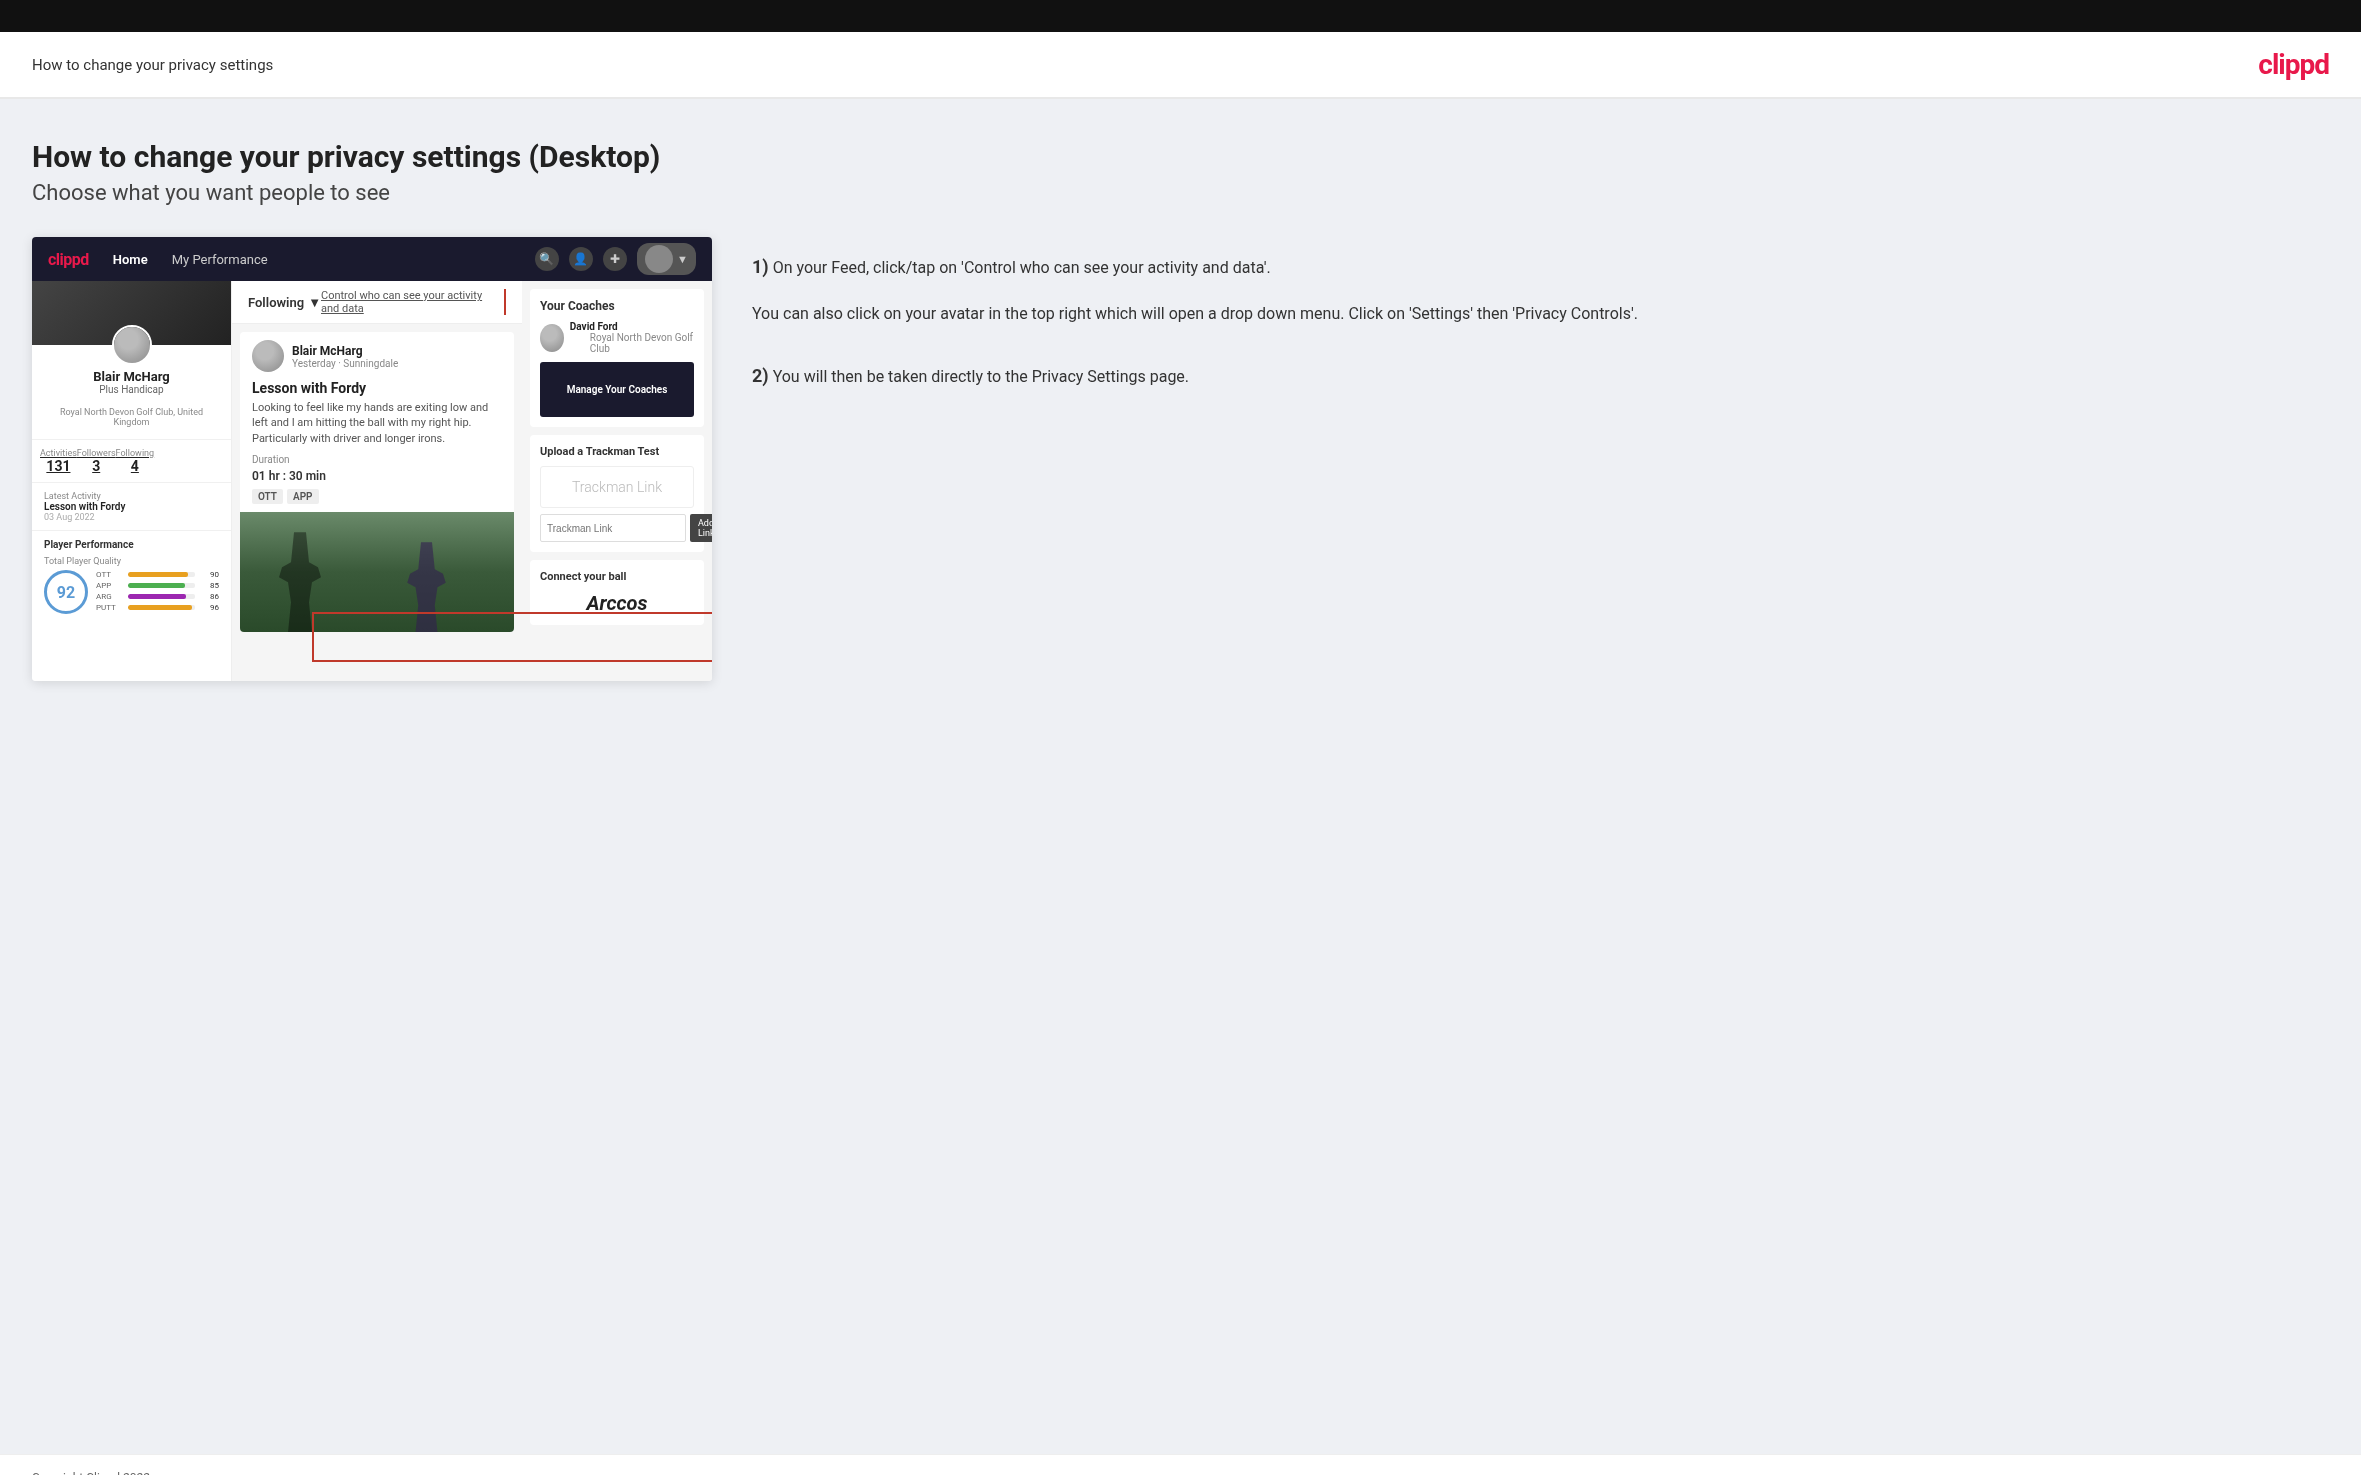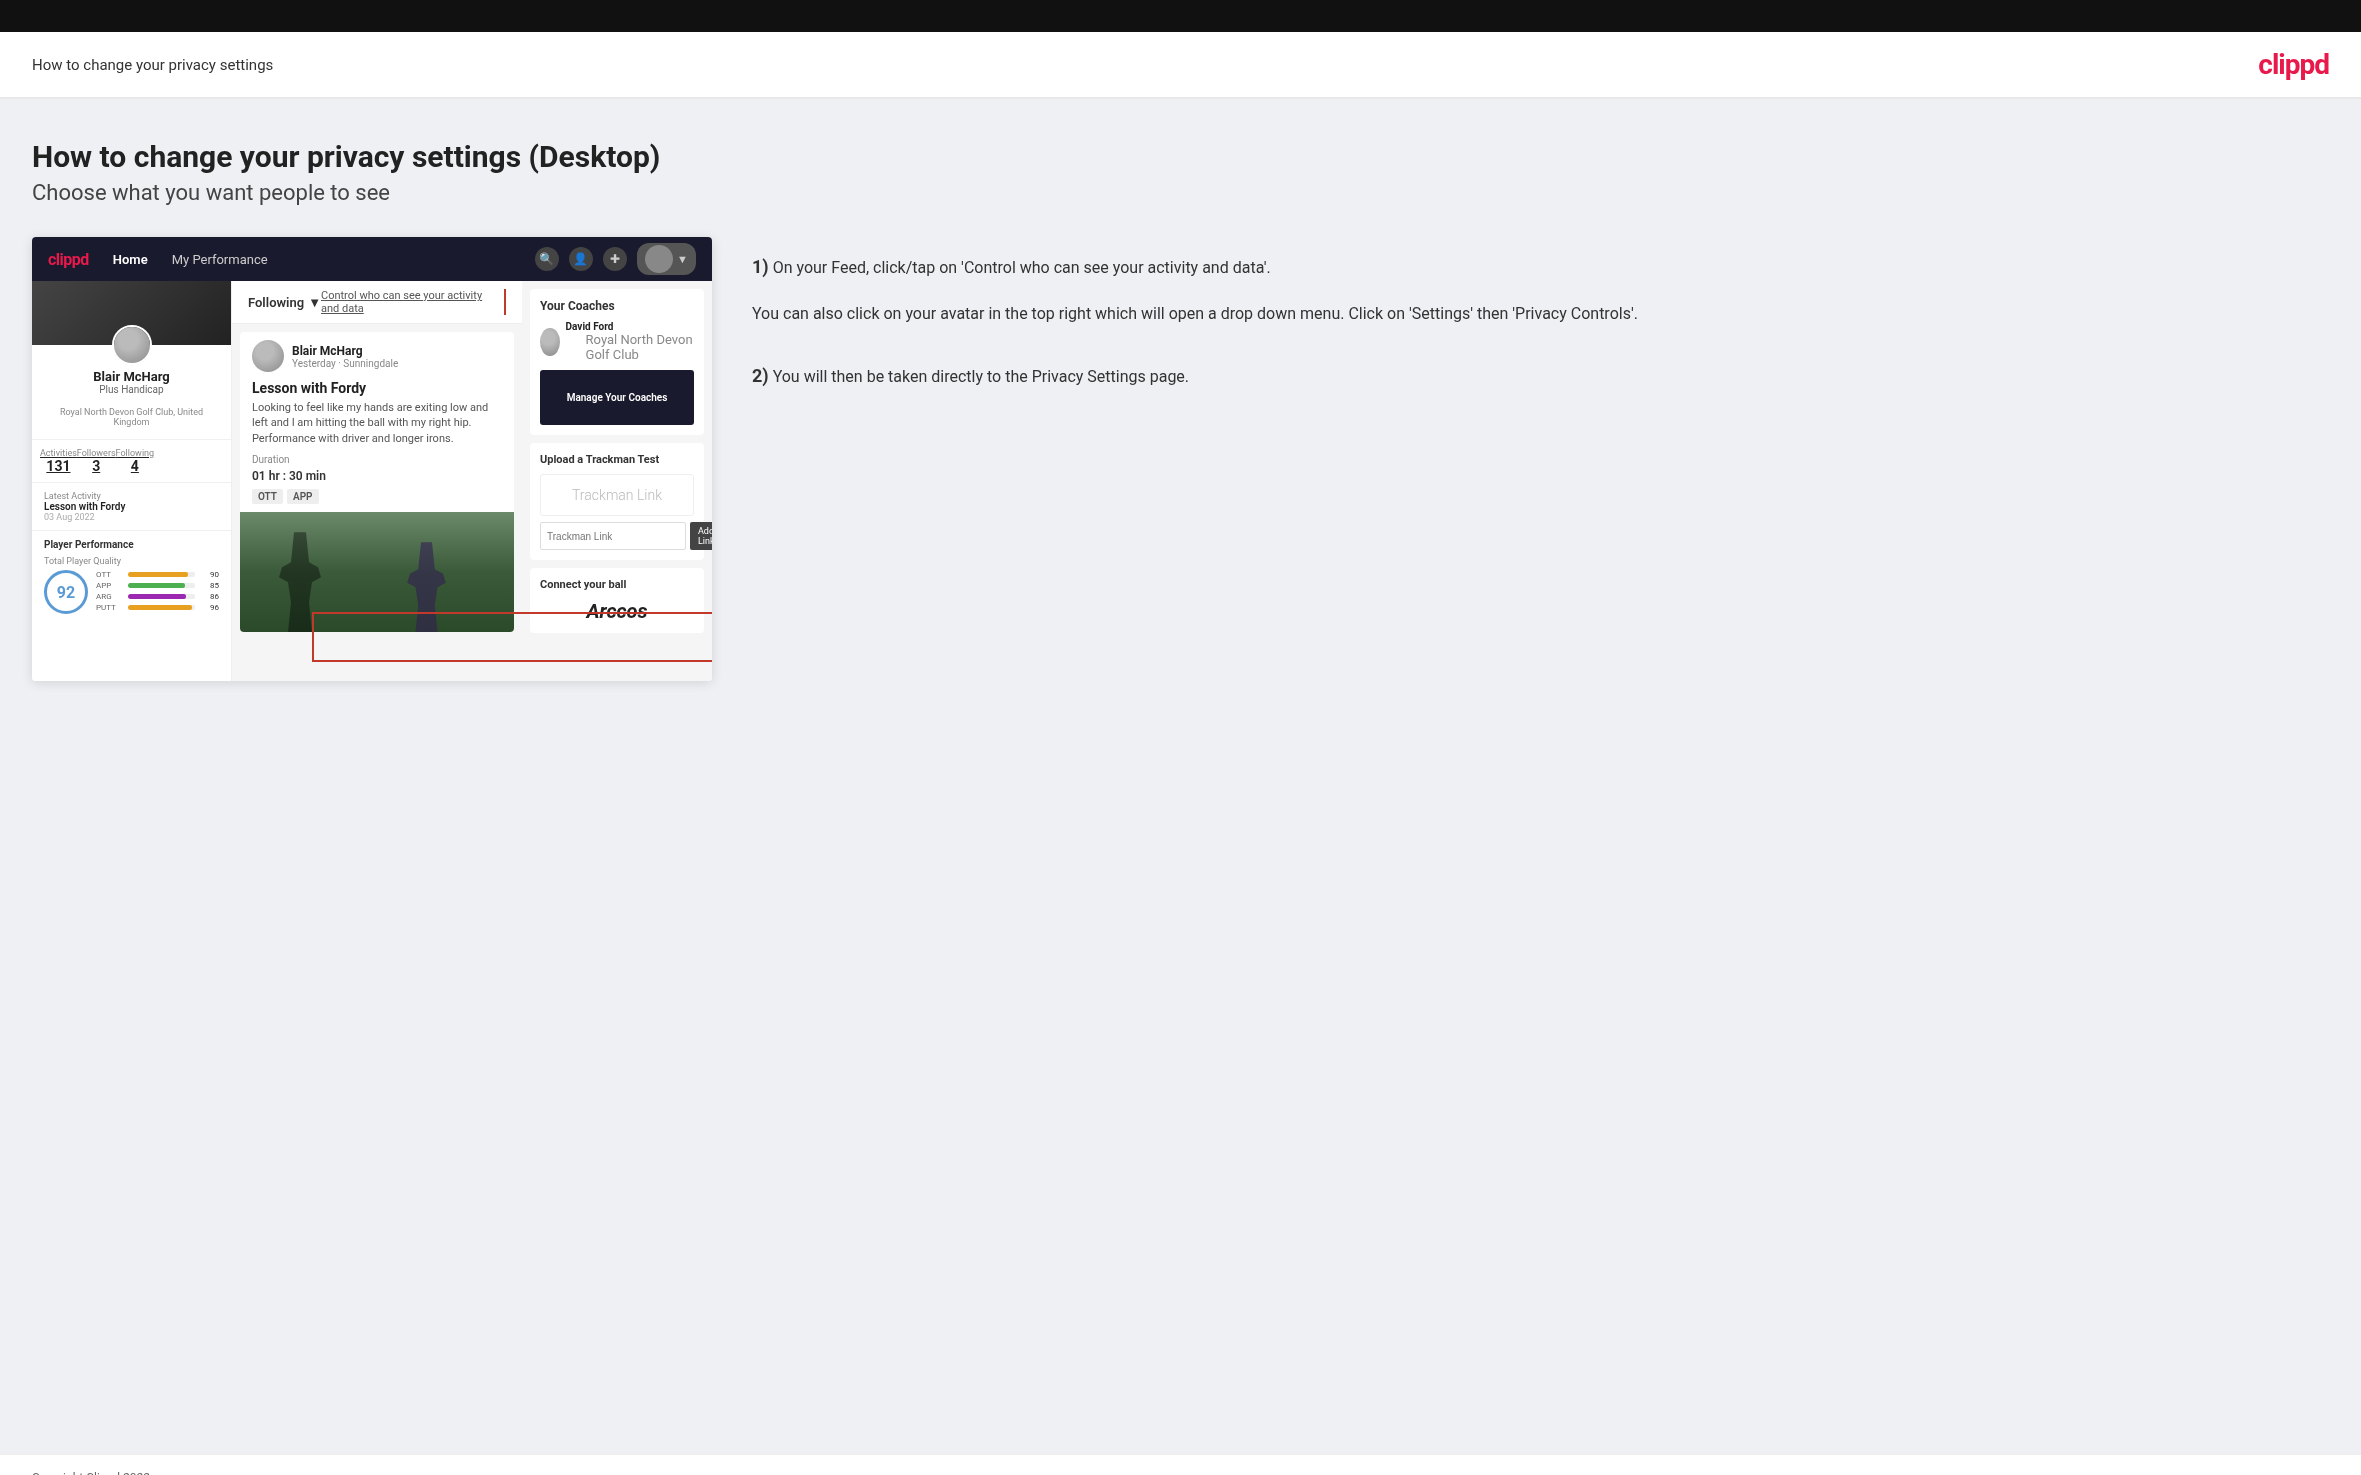--- a/index.html
+++ b/index.html
@@ -450,21 +450,21 @@
       border-radius: 50%;
       background: radial-gradient(circle at 40% 35%, #bbb 30%, #888 100%);
     }
     .coach-info {}
     .coach-name {
       font-size: 10px;
       font-weight: 700;
       color: #222;
     }
     .coach-club {
-      font-size: 13px;
+      font-size: 10px;
       color: #888;
       padding-left: 20px;
     }
     .manage-coaches-btn {
       background: #1a1a2e;
       color: #fff;
       font-size: 10px;
       font-weight: 600;
       padding: 22px;
       border-radius: 3px;
@@ -691,21 +691,21 @@
           <div class="feed-card">
             <div class="feed-card-header">
               <div class="feed-user-avatar"></div>
               <div class="feed-user-info">
                 <div class="feed-user-name">Blair McHarg</div>
                 <div class="feed-user-meta">Yesterday · Sunningdale</div>
               </div>
             </div>
             <div class="feed-card-body">
               <div class="feed-activity-title">Lesson with Fordy</div>
-              <div class="feed-activity-desc">Looking to feel like my hands are exiting low and left and I am hitting the ball with my right hip. Performance with driver and longer irons.</div>
+              <div class="feed-activity-desc">Looking to feel like my hands are exiting low and left and I am hitting the ball with my right hip. Particularly with driver and longer irons.</div>
               <div class="feed-duration">Duration</div>
               <div class="feed-time">01 hr : 30 min</div>
               <div class="feed-tags">
                 <span class="tag">OTT</span>
                 <span class="tag">APP</span>
               </div>
             </div>
             <div class="feed-image">
               <div class="golfer-silhouette"></div>
               <div class="golfer-silhouette2"></div>

